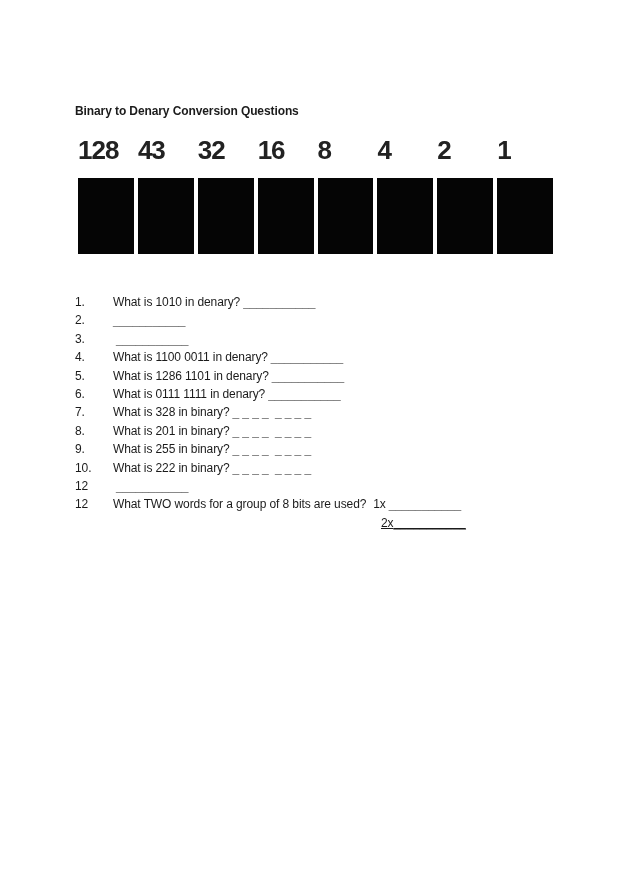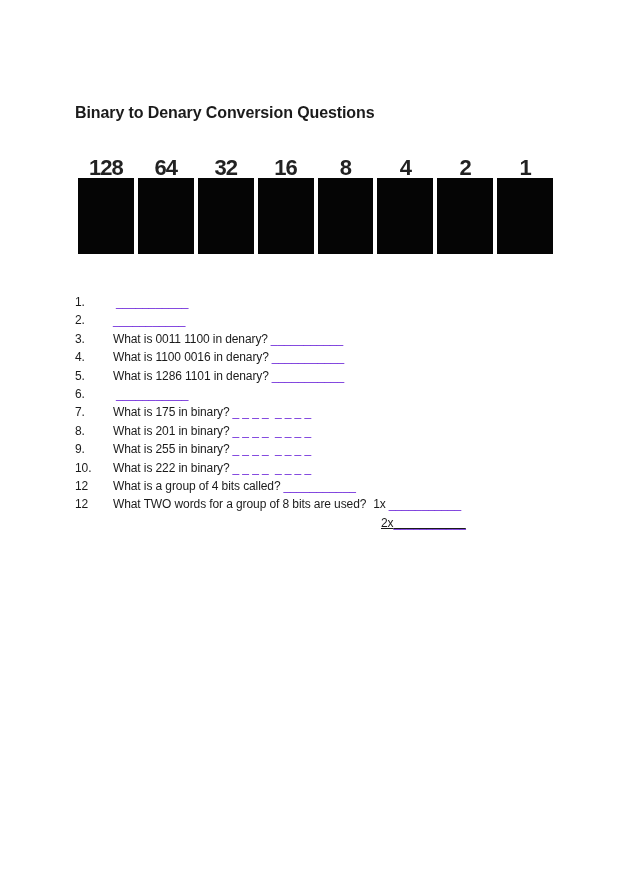--- a/index.html
+++ b/index.html
@@ -3,59 +3,58 @@
 <meta charset="utf-8">
 <style>
   html,body{margin:0;padding:0;background:#e8e8e8;}
   .page{
     width:635px;height:877px;background:#ffffff;position:relative;
     margin:0 auto;font-family:"Liberation Sans",sans-serif;color:#1b1b1b;
     overflow:hidden;
   }
   .title{
     position:absolute;left:75px;top:104px;
-    font-size:16px;font-weight:700;letter-spacing:-0.1px;
+    font-size:12px;font-weight:700;letter-spacing:-0.1px;
   }
   .pv-row{
     position:absolute;left:78px;top:135px;width:475px;
     display:flex;gap:4px;
   }
   .pv{
-    flex:1;text-align:center;
-    font-size:22px;font-weight:700;color:#222222;line-height:30px;
+    flex:1;
+    font-size:26px;font-weight:700;color:#222222;line-height:30px;
     letter-spacing:-1px;
-    margin-top:18px;
   }
   .box-row{
     position:absolute;left:78px;top:178px;width:475px;height:76px;
     display:flex;gap:4px;
   }
   .box{flex:1;background:#050505;}
   .questions{
     position:absolute;left:75px;top:293px;width:500px;
     font-size:12px;letter-spacing:-0.1px;
   }
   .q-row{display:flex;height:18.4px;line-height:18.4px;align-items:baseline;}
   .q-num{width:38px;flex-shrink:0;}
   .q-text{white-space:pre;}
-  .q-blank{white-space:pre;margin-left:3px;color:#6d28d9;}
+  .q-blank{white-space:pre;margin-left:3px;color:#737373;}
   .q-sub{white-space:pre;margin-left:7px;}
   .q-blank.no-gap{margin-left:0;}
   .q-cont{padding-left:306px;text-decoration:underline;}
 </style>
 </head>
 <body>
 
 <div class="page">
 
   <div class="title">Binary to Denary Conversion Questions</div>
 
   <div class="pv-row">
     <span class="pv">128</span>
-    <span class="pv">64</span>
+    <span class="pv">43</span>
     <span class="pv">32</span>
     <span class="pv">16</span>
     <span class="pv">8</span>
     <span class="pv">4</span>
     <span class="pv">2</span>
     <span class="pv">1</span>
   </div>
 
   <div class="box-row">
     <div class="box"></div>
@@ -65,54 +64,55 @@
     <div class="box"></div>
     <div class="box"></div>
     <div class="box"></div>
     <div class="box"></div>
   </div>
 
   <div class="questions">
 
     <div class="q-row">
       <span class="q-num">1.</span>
+      <span class="q-text">What is 1010 in denary?</span>
       <span class="q-blank">___________</span>
     </div>
 
     <div class="q-row">
       <span class="q-num">2.</span>
       <span class="q-blank no-gap">___________</span>
     </div>
 
     <div class="q-row">
       <span class="q-num">3.</span>
-      <span class="q-text">What is 0011 1100 in denary?</span>
       <span class="q-blank">___________</span>
     </div>
 
     <div class="q-row">
       <span class="q-num">4.</span>
-      <span class="q-text">What is 1100 0016 in denary?</span>
+      <span class="q-text">What is 1100 0011 in denary?</span>
       <span class="q-blank">___________</span>
     </div>
 
     <div class="q-row">
       <span class="q-num">5.</span>
       <span class="q-text">What is 1286 1101 in denary?</span>
       <span class="q-blank">___________</span>
     </div>
 
     <div class="q-row">
       <span class="q-num">6.</span>
+      <span class="q-text">What is 0111 1111 in denary?</span>
       <span class="q-blank">___________</span>
     </div>
 
     <div class="q-row">
       <span class="q-num">7.</span>
-      <span class="q-text">What is 175 in binary?</span>
+      <span class="q-text">What is 328 in binary?</span>
       <span class="q-blank">_ _ _ _  _ _ _ _</span>
     </div>
 
     <div class="q-row">
       <span class="q-num">8.</span>
       <span class="q-text">What is 201 in binary?</span>
       <span class="q-blank">_ _ _ _  _ _ _ _</span>
     </div>
 
     <div class="q-row">
@@ -122,21 +122,20 @@
     </div>
 
     <div class="q-row">
       <span class="q-num">10.</span>
       <span class="q-text">What is 222 in binary?</span>
       <span class="q-blank">_ _ _ _  _ _ _ _</span>
     </div>
 
     <div class="q-row">
       <span class="q-num">12</span>
-      <span class="q-text">What is a group of 4 bits called?</span>
       <span class="q-blank">___________</span>
     </div>
 
     <div class="q-row">
       <span class="q-num">12</span>
       <span class="q-text">What TWO words for a group of 8 bits are used?</span>
       <span class="q-sub">1x</span>
       <span class="q-blank">___________</span>
     </div>
 

